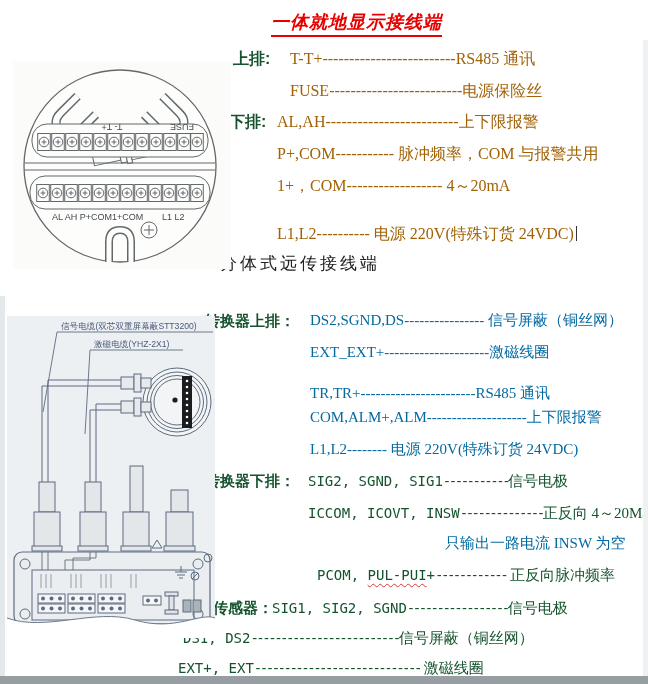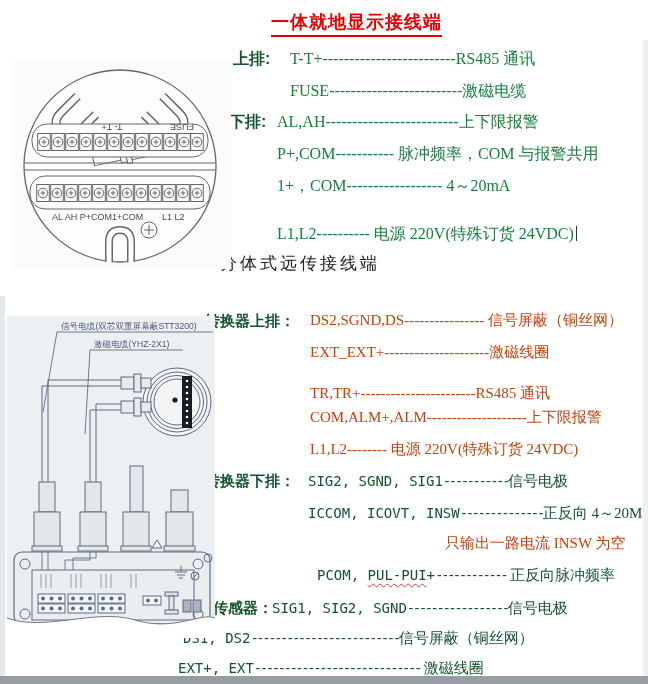--- a/index.html
+++ b/index.html
@@ -1,43 +1,43 @@
 <!DOCTYPE html>
 <html><head>
 <meta charset="utf-8">
 <style>
   html,body{margin:0;padding:0;}
   body{width:648px;height:684px;position:relative;background:#ffffff;overflow:hidden;
        font-family:"Liberation Serif","DejaVu Serif",serif;}
   .abs{position:absolute;white-space:pre;}
-  .serif{font:16px/20px "Liberation Serif","DejaVu Serif",serif;color:#15803d;text-align:center;}
-  .serif15{font:15px/19px "Liberation Serif","DejaVu Serif",serif;color:#c2410c;}
+  .serif{font:16px/20px "Liberation Serif","DejaVu Serif",serif;color:#a16207;text-align:center;}
+  .serif15{font:15px/19px "Liberation Serif","DejaVu Serif",serif;color:#0369a1;}
   .mono{font:14px/18px "DejaVu Sans Mono","Liberation Mono",monospace;color:#14532d;}
   .mono .dash{letter-spacing:-2.5px;}
   .mono .desc{font-family:"Liberation Serif","DejaVu Serif",serif;font-size:15px;letter-spacing:0;}
   .b{font-family:"Liberation Sans","DejaVu Sans",sans-serif;font-weight:bold;color:#14532d;}
   .b16{font-size:16px;line-height:20px;}
   .b15{font-size:15px;line-height:19px;}
   .title{font-family:"Liberation Sans","DejaVu Sans",sans-serif;font-weight:bold;font-size:18px;
-         color:#e60000;border-bottom:2px solid #e60000;padding-bottom:1px;letter-spacing:1px;}
+         color:#e60000;border-bottom:2px solid #e60000;padding-bottom:1px;letter-spacing:1px;font-style:italic;}
   .h2{font:17px/22px "Liberation Serif","DejaVu Serif",serif;letter-spacing:3px;color:#222;}
   .wavy{text-decoration:underline wavy #d43b3b;text-decoration-thickness:1px;text-underline-offset:3px;}
   .caret{display:inline-block;width:1px;height:15px;background:#333;vertical-align:-2px;margin-left:2px;}
   .strip{position:absolute;}
   svg{display:block;}
 </style>
 </head>
 <body>
 
 <div class="abs title" style="left:271px;top:10px">一体就地显示接线端</div>
 
 <div class="abs b b16" style="left:233px;top:49px">上排:</div>
 <div class="abs serif" style="left:290px;top:49px"><span class="term">T-T+</span><span class="dash">-------------------------</span><span class="desc">RS485 通讯</span></div>
 
-<div class="abs serif" style="left:290px;top:81px"><span class="term">FUSE</span><span class="dash">-------------------------</span><span class="desc">激磁电缆</span></div>
+<div class="abs serif" style="left:290px;top:81px"><span class="term">FUSE</span><span class="dash">-------------------------</span><span class="desc">电源保险丝</span></div>
 
 <div class="abs b b16" style="left:229px;top:112px">下排:</div>
 <div class="abs serif" style="left:277px;top:112px"><span class="term">AL,AH</span><span class="dash">-------------------------</span><span class="desc">上下限报警</span></div>
 
 <div class="abs serif" style="left:277px;top:144px"><span class="term">P+,COM</span><span class="dash">-----------</span><span class="desc"> 脉冲频率，COM 与报警共用</span></div>
 
 <div class="abs serif" style="left:277px;top:176px"><span class="term">1+，COM</span><span class="dash">------------------</span><span class="desc"> 4～20mA</span></div>
 
 <div class="abs serif" style="left:277px;top:224px"><span class="term">L1,L2</span><span class="dash">----------</span><span class="desc"> 电源 220V(特殊订货 24VDC)</span><span class="caret"></span></div>
 

